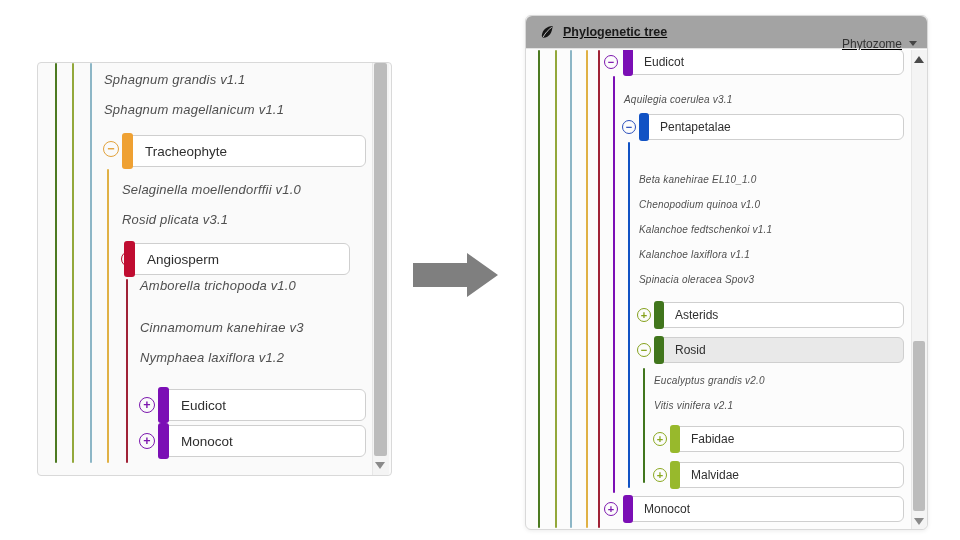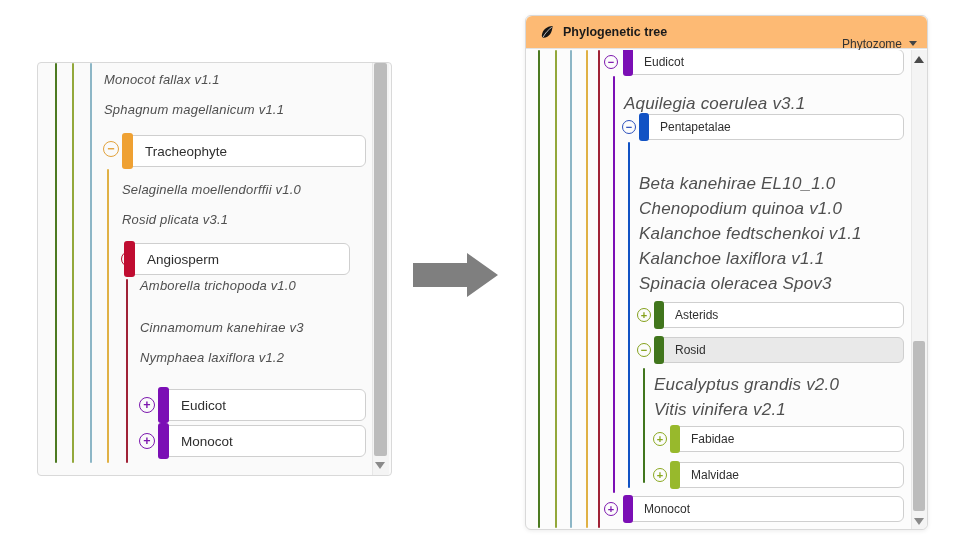--- a/index.html
+++ b/index.html
@@ -8,37 +8,37 @@
   .panel{position:absolute;box-sizing:border-box;border:1px solid #d9d9d9;}
   #left-panel{left:37px;top:62px;width:355px;height:414px;background:#fafafa;border-radius:4px;}
   #right-panel{left:525px;top:15px;width:403px;height:515px;background:#fcfcfc;border-radius:6px;
                box-shadow:0 1px 4px rgba(0,0,0,.08);}
   .content{position:absolute;overflow:hidden;}
   #lp-content{left:0;top:0;width:353px;height:412px;border-radius:4px;}
   #rp-content{left:0;top:34px;width:401px;height:479px;border-radius:0 0 6px 6px;}
   .vline{position:absolute;width:2px;border-radius:1px;}
   .row{position:absolute;white-space:nowrap;}
   .leaf{font-style:italic;font-size:13px;color:#4f4f4f;letter-spacing:.2px;}
-  .leaf.sm{font-size:17px;}
+  .leaf.sm{font-size:10px;}
   .tgl{position:absolute;box-sizing:border-box;border:1.6px solid currentColor;border-radius:50%;
        display:flex;align-items:center;justify-content:center;font-weight:700;line-height:1;
        background:transparent;cursor:pointer;}
   .tgl.lg{width:16px;height:16px;font-size:12.5px;}
   .tgl.sm{width:14px;height:14px;font-size:11px;}
   .cbox{position:absolute;box-sizing:border-box;background:#fff;border:1px solid #cfcfcf;
         border-radius:6px;display:flex;align-items:center;cursor:pointer;}
   .cbox .bar{position:absolute;left:-1px;top:-3px;bottom:-3px;width:11px;border-radius:3px;}
   .cbox.sm .bar{width:10px;top:-2px;bottom:-2px;}
   .cbox .lbl{margin-left:22px;font-size:13.5px;color:#2f2f2f;}
   .cbox.sm .lbl{margin-left:20px;font-size:12px;}
   .cbox.selected{background:#e9e9e9;}
   
-  #rp-header{position:absolute;left:0;top:0;width:401px;height:33px;background:#fdba74;
+  #rp-header{position:absolute;left:0;top:0;width:401px;height:33px;background:#a3a3a3;
              border-bottom:1px solid #e2e2e2;border-radius:6px 6px 0 0;display:flex;
-             align-items:center;box-sizing:border-box;padding:0 10px 0 13px;}
+             align-items:center;box-sizing:border-box;padding:0 10px 0 13px;text-decoration:underline;}
   #rp-title{font-size:12.5px;font-weight:700;color:#1a1a1a;margin-left:8px;}
   #rp-spacer{flex:1;}
   #dd{display:flex;align-items:center;cursor:pointer;margin-top:23px;}
   #dd .ddlbl{font-size:12px;color:#333;}
   .caret{width:0;height:0;border-left:4px solid transparent;border-right:4px solid transparent;
          border-top:5px solid #444;margin-left:7px;}
   
   .sbtrack{position:absolute;background:#f4f4f4;border-left:1px solid #e7e7e7;box-sizing:border-box;}
   .sbthumb{position:absolute;background:#bcbcbc;border-radius:2px;cursor:pointer;}
   .tri{width:0;height:0;position:absolute;cursor:pointer;}
@@ -51,21 +51,21 @@
 
 <div id="left-panel" class="panel">
   <div id="lp-content" class="content">
 
     <div class="vline" style="left: 17px; top: 0px; height: 400px; background: rgb(76, 122, 33);"></div>
     <div class="vline" style="left: 34px; top: 0px; height: 400px; background: rgb(147, 168, 59);"></div>
     <div class="vline" style="left: 52px; top: 0px; height: 400px; background: rgb(140, 182, 198);"></div>
     <div class="vline" style="left: 69px; top: 106px; height: 294px; background: rgb(224, 177, 69);"></div>
     <div class="vline" style="left: 88px; top: 216px; height: 184px; background: rgb(160, 34, 54);"></div>
 
-    <div class="row leaf" style="left:66px;top:9px">Monocot fallax v1.1</div>
+    <div class="row leaf" style="left:66px;top:9px">Sphagnum grandis v1.1</div>
     <div class="row leaf" style="left:66px;top:39px">Sphagnum magellanicum v1.1</div>
 
     <div class="row" style="left:0;top:70px;height:32px">
       <span class="tgl lg" style="left: 65px; top: 8px; color: rgb(226, 162, 60);">−</span>
       <span class="cbox" style="left:84px;top:2px;width:244px;height:32px">
         <span class="bar" style="background: rgb(239, 161, 51);"></span>
         <span class="lbl">Tracheophyte</span>
       </span>
     </div>
 

